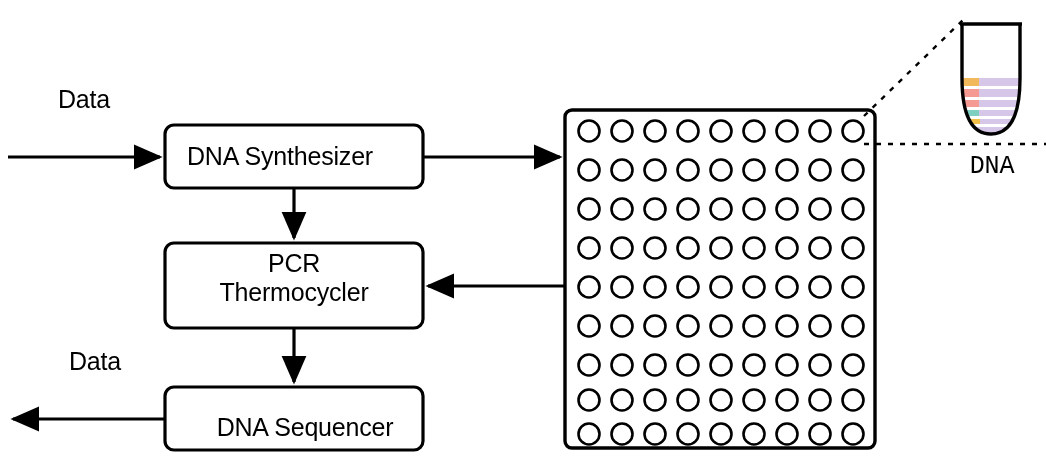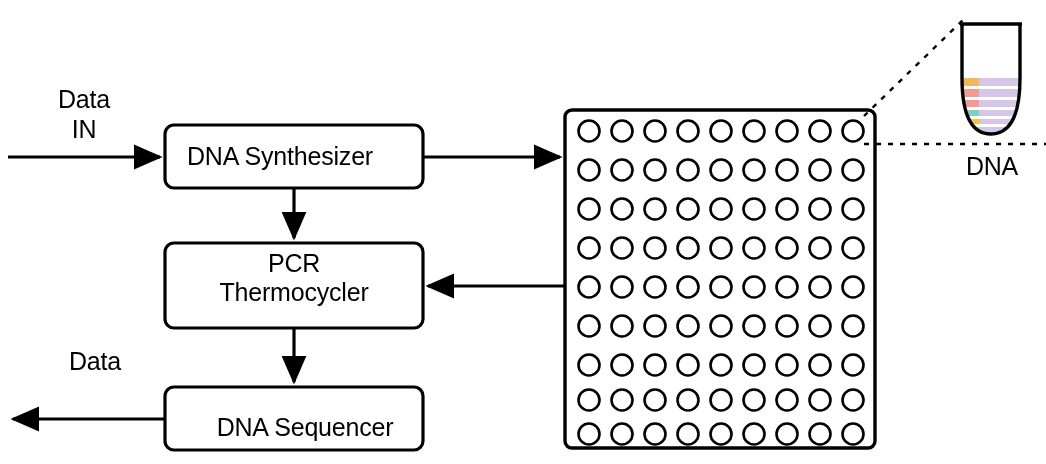--- a/index.html
+++ b/index.html
@@ -201,38 +201,37 @@
         <rect x="971" y="119" width="9" height="5" fill="#f3c14a"></rect>
       </g>
 
       <path d="M962,24 L962,78 Q962,134 991,134 Q1020,134 1020,78 L1020,24" fill="none" stroke="#000000" stroke-width="3.4"></path>
       <line x1="960" y1="24" x2="1022" y2="24" stroke="#000000" stroke-width="3.4"></line>
     </g>
   </svg>
 
   <div class="free-label" style="left:24px; top:85px; width:120px;">
     <span class="lbl-line">Data</span>
-    <span class="lbl-line">IN</span>
   </div>
 
   <div class="free-label" style="left:30px; top:347px; width:130px;">
     <span class="lbl-line">Data</span>
   </div>
 
   <div class="box-label" style="left:165px; top:125px; width:230px; height:63px;">
     <span class="lbl-line">DNA Synthesizer</span>
   </div>
 
   <div class="box-label" style="left:165px; top:243px; width:258px; height:70px;">
     <span class="lbl-line">PCR</span>
     <span class="lbl-line">Thermocycler</span>
   </div>
 
   <div class="box-label" style="left:165px; top:387px; width:258px; height:81px;padding-left:11px;">
     <span class="lbl-line">DNA Sequencer</span>
   </div>
 
 
-  <div class="free-label" style="left:938px; top:152px; width:108px;">
+  <div class="free-label" style="left:938px; top:152px; width:108px;font-family:Liberation Mono, monospace;">
     <span class="lbl-line">DNA</span>
   </div>
 
 </div>
 
 </body></html>

